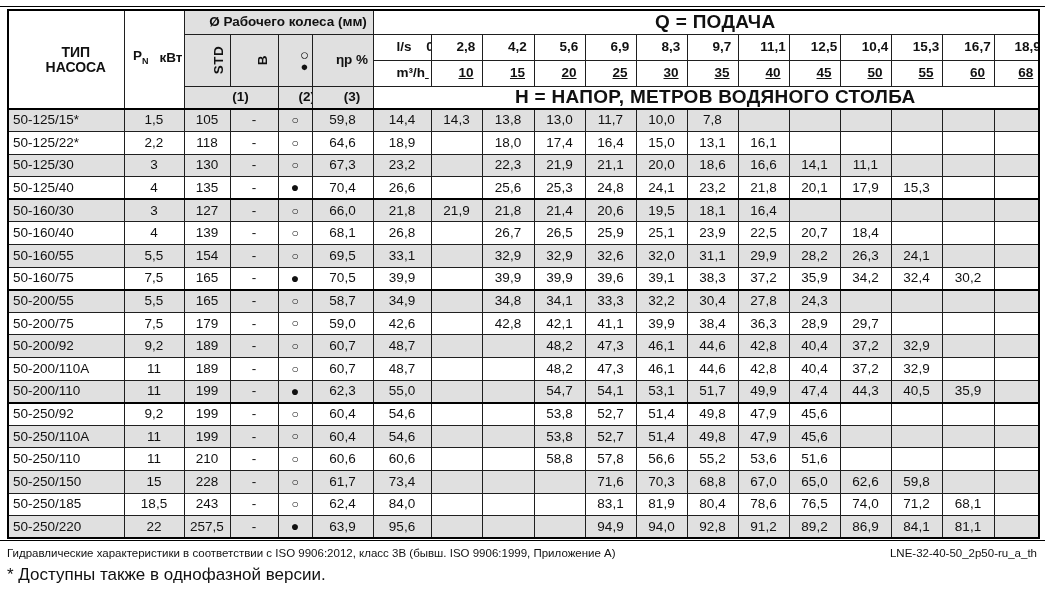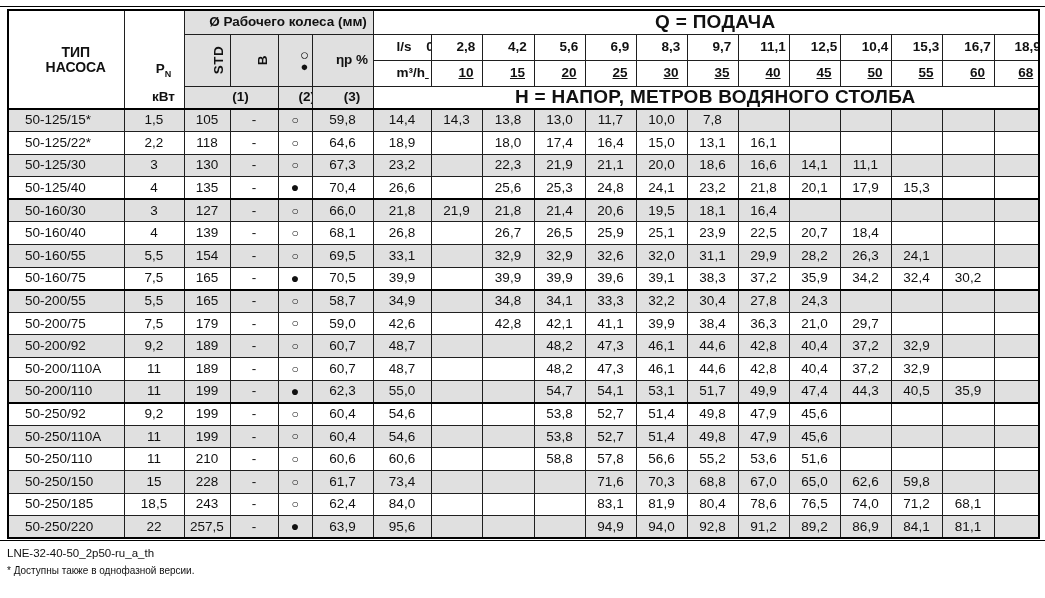--- a/index.html
+++ b/index.html
@@ -38,44 +38,44 @@
   thead { border-bottom: 2px solid #000; }
   thead tr.r1 { height: 24px; }
   thead tr.r2 { height: 26px; }
   thead tr.r3 { height: 26px; text-decoration: underline; }
   thead tr.r4 { height: 23px; }
   .gray { background: #e0e0e0; }
 
   th.type-head { background: #fff; font-size: 14px; }
   th.pn-head { background: #fff; }
   th.pn-head .pnwrap {
-    display: flex; flex-direction: column; justify-content: flex-end;
+    display: flex; justify-content: flex-end;
     align-items: center; height: 95px; padding-bottom: 3px; gap: 11px;
   }
   sub { font-size: 9px; }
   .vert { display: inline-block; transform: rotate(-90deg); letter-spacing: 0.5px; }
   th.diam-head .circ-open { font-size: 15px; display: block; line-height: 13px; }
   th.diam-head .circ-full { font-size: 13px; display: block; line-height: 12px; }
   th.flowcell { font-size: 13.5px; }
   th.flow-first { text-align: right; }
   th.flow-first .unit { display: inline-block; padding-left: 3px; font-weight: bold; }
   th.flow-first .fv { display: inline-block; padding-left: 11px; }
   th.qhead, th.hhead { background: #fff; font-size: 19px; letter-spacing: 0.3px; }
 
   tbody tr { height: 22.6px; }
   tbody tr:nth-child(odd) { background: #e0e0e0; }
   tbody tr.group-end td { border-bottom: 2.5px solid #000; }
-  td.c-type { text-align: left; padding-left: 16px; }
+  td.c-type { text-align: left; padding-left: 4px; }
   td.c-diam { font-size: 12px; }
   td.c-diam.full { font-size: 14px; }
 
   .footer { padding: 4px 8px 0 7px; }
   .f-line1 { display: flex; justify-content: space-between; font-size: 11.5px; margin-top: 2px; }
   .f-line2 { font-size: 11.5px; margin-top: 7px; }
-  .f-line3 { font-size: 10px; margin-top: 6px; }
+  .f-line3 { font-size: 17px; margin-top: 6px; }
 </style>
 </head>
 <body>
 
 <div class="page-rule rule-top"></div>
 
 <table class="pump">
   <colgroup>
     <col style="width:116px">
       <col style="width:60px">
@@ -360,21 +360,21 @@
         <td class="c-diam">○</td>
         <td class="c-num">59,0</td>
         <td class="c-num">42,6</td>
         <td class="c-num"></td>
         <td class="c-num">42,8</td>
         <td class="c-num">42,1</td>
         <td class="c-num">41,1</td>
         <td class="c-num">39,9</td>
         <td class="c-num">38,4</td>
         <td class="c-num">36,3</td>
-        <td class="c-num">21,0</td>
+        <td class="c-num">28,9</td>
         <td class="c-num">29,7</td>
         <td class="c-num"></td>
         <td class="c-num"></td>
         <td class="c-num"></td>
       </tr>
       <tr>
         <td class="c-type">50-200/92</td>
         <td class="c-num">9,2</td>
         <td class="c-num">189</td>
         <td class="c-num">-</td>
@@ -562,16 +562,17 @@
         <td class="c-num">81,1</td>
         <td class="c-num"></td>
       </tr>
     </tbody>
 </table>
 
 <div class="page-rule rule-bottom"></div>
 
 <div class="footer">
   <div class="f-line1">
+    <span>Гидравлические характеристики в соответствии с ISO  9906:2012, класс  3В (бывш. ISO  9906:1999, Приложение  А)</span>
     <span>LNE-32-40-50_2p50-ru_a_th</span>
   </div>
   <div class="f-line3">* Доступны также в однофазной версии.</div>
 </div>
 
 </body></html>

